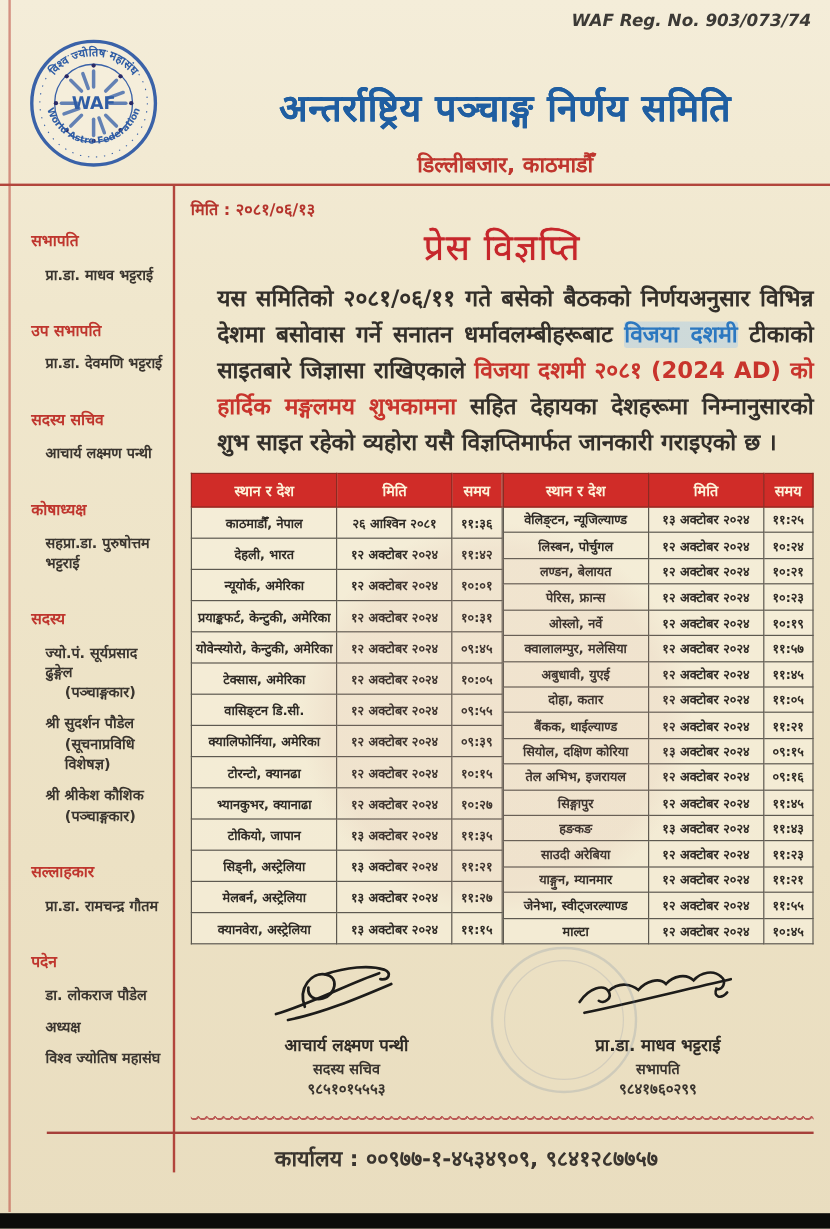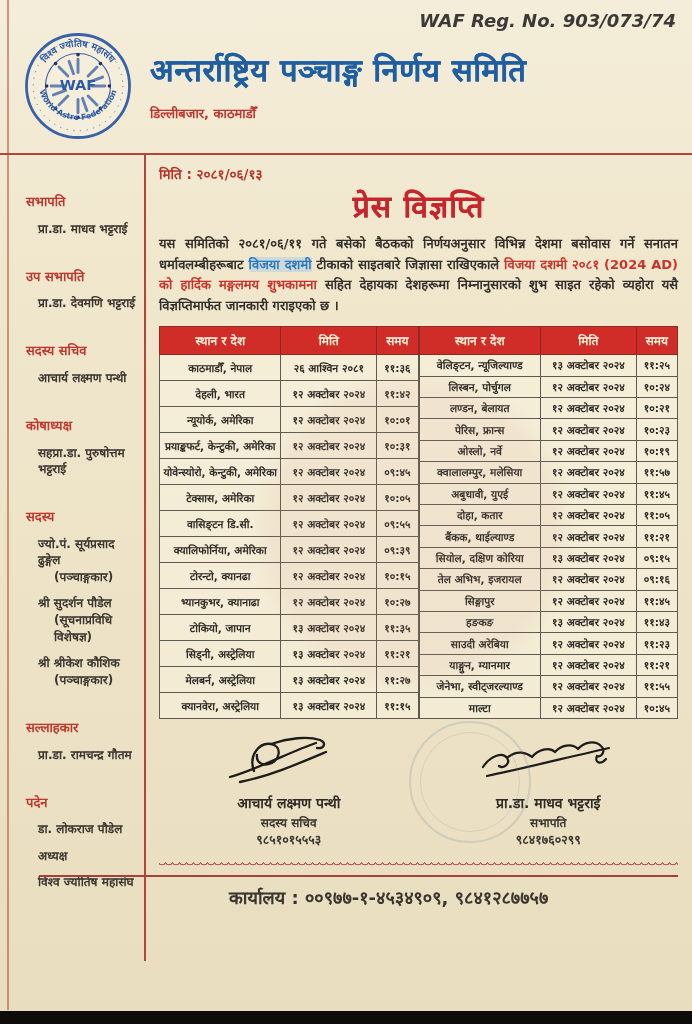--- a/index.html
+++ b/index.html
@@ -21,51 +21,51 @@
   .bottom-bar{
     position:absolute;left:0;right:0;bottom:0;height:13px;background:#0d0c0a;
   }
   
   .hdr{
     position:relative;height:153px;
     border-bottom:2.5px solid #b2453c;
   }
   .regno{
     position:absolute;top:10px;right:16px;
-    font-style:italic;font-weight:bold;font-size:18px;color:#3c3a36;
+    font-style:italic;font-weight:bold;font-size:14px;color:#3c3a36;
   }
   .logo{position:absolute;left:22px;top:30px;width:112px;height:112px;}
-  .hdr-text{margin-left:150px;text-align:left;padding-top:48px;}
+  .hdr-text{margin-left:150px;text-align:center;padding-top:68px;}
   .org-name{
     color:#1f5ea1;font-size:31px;font-weight:bold;letter-spacing:.5px;
     text-shadow:0 0 .5px #1f5ea1;
   }
-  .org-addr{color:#bf362e;font-size:13px;font-weight:bold;margin-top:14px;}
+  .org-addr{color:#bf362e;font-size:18px;font-weight:bold;margin-top:14px;}
   
   .content{display:flex;min-height:806px;}
   .sidebar{
     width:146px;flex:0 0 146px;
     border-right:2.5px solid #b2453c;
     padding:38px 4px 0 26px;box-sizing:border-box;
   }
   .sb-line{font-size:12px;color:#3a352f;font-weight:600;line-height:1.35;}
   .sb-line.heading{color:#bf362e;font-size:13px;font-weight:bold;margin-top:31px;}
   .sb-line.heading:first-child{margin-top:0;}
   .sb-line.name{margin-top:10px;margin-left:12px;}
   .sb-line.cont{margin-top:1px;margin-left:28px;}
   .main{flex:1;padding:8px 14px 0 13px;position:relative;box-sizing:border-box;}
   
   .date-line{ text-align:left;color:#b5342c;font-weight:bold;font-size:13.5px;margin:2px 4px 0 0;}
   .pr-title{
-    text-align:center;color:#c6262b;font-size:30px;font-weight:bold;
+    text-align:center;color:#c6262b;font-size:30px;font-weight:normal;
     margin:2px 0 8px 0;letter-spacing:1px;text-shadow:0 0 .6px #c6262b;
   }
   .para{
-    font-size:13px;line-height:1.58;text-align:justify;
-    color:#332f2a;font-weight:600;
+    font-size:19px;line-height:1.58;text-align:justify;
+    color:#332f2a;font-weight:600;margin-left:22px;
   }
   .para .t-blue{color:#2c78c0;background:rgba(150,198,240,.38);border-radius:2px;}
   .para .t-red{color:#c8342c;}
   
   .tables{display:flex;gap:0;margin-top:10px;position:relative;}
   .tables::before{
     content:"";position:absolute;left:90px;top:40px;width:330px;height:330px;border-radius:50%;
     background:radial-gradient(circle,rgba(205,150,140,.10) 0 60%,transparent 70%);
     pointer-events:none;
   }

